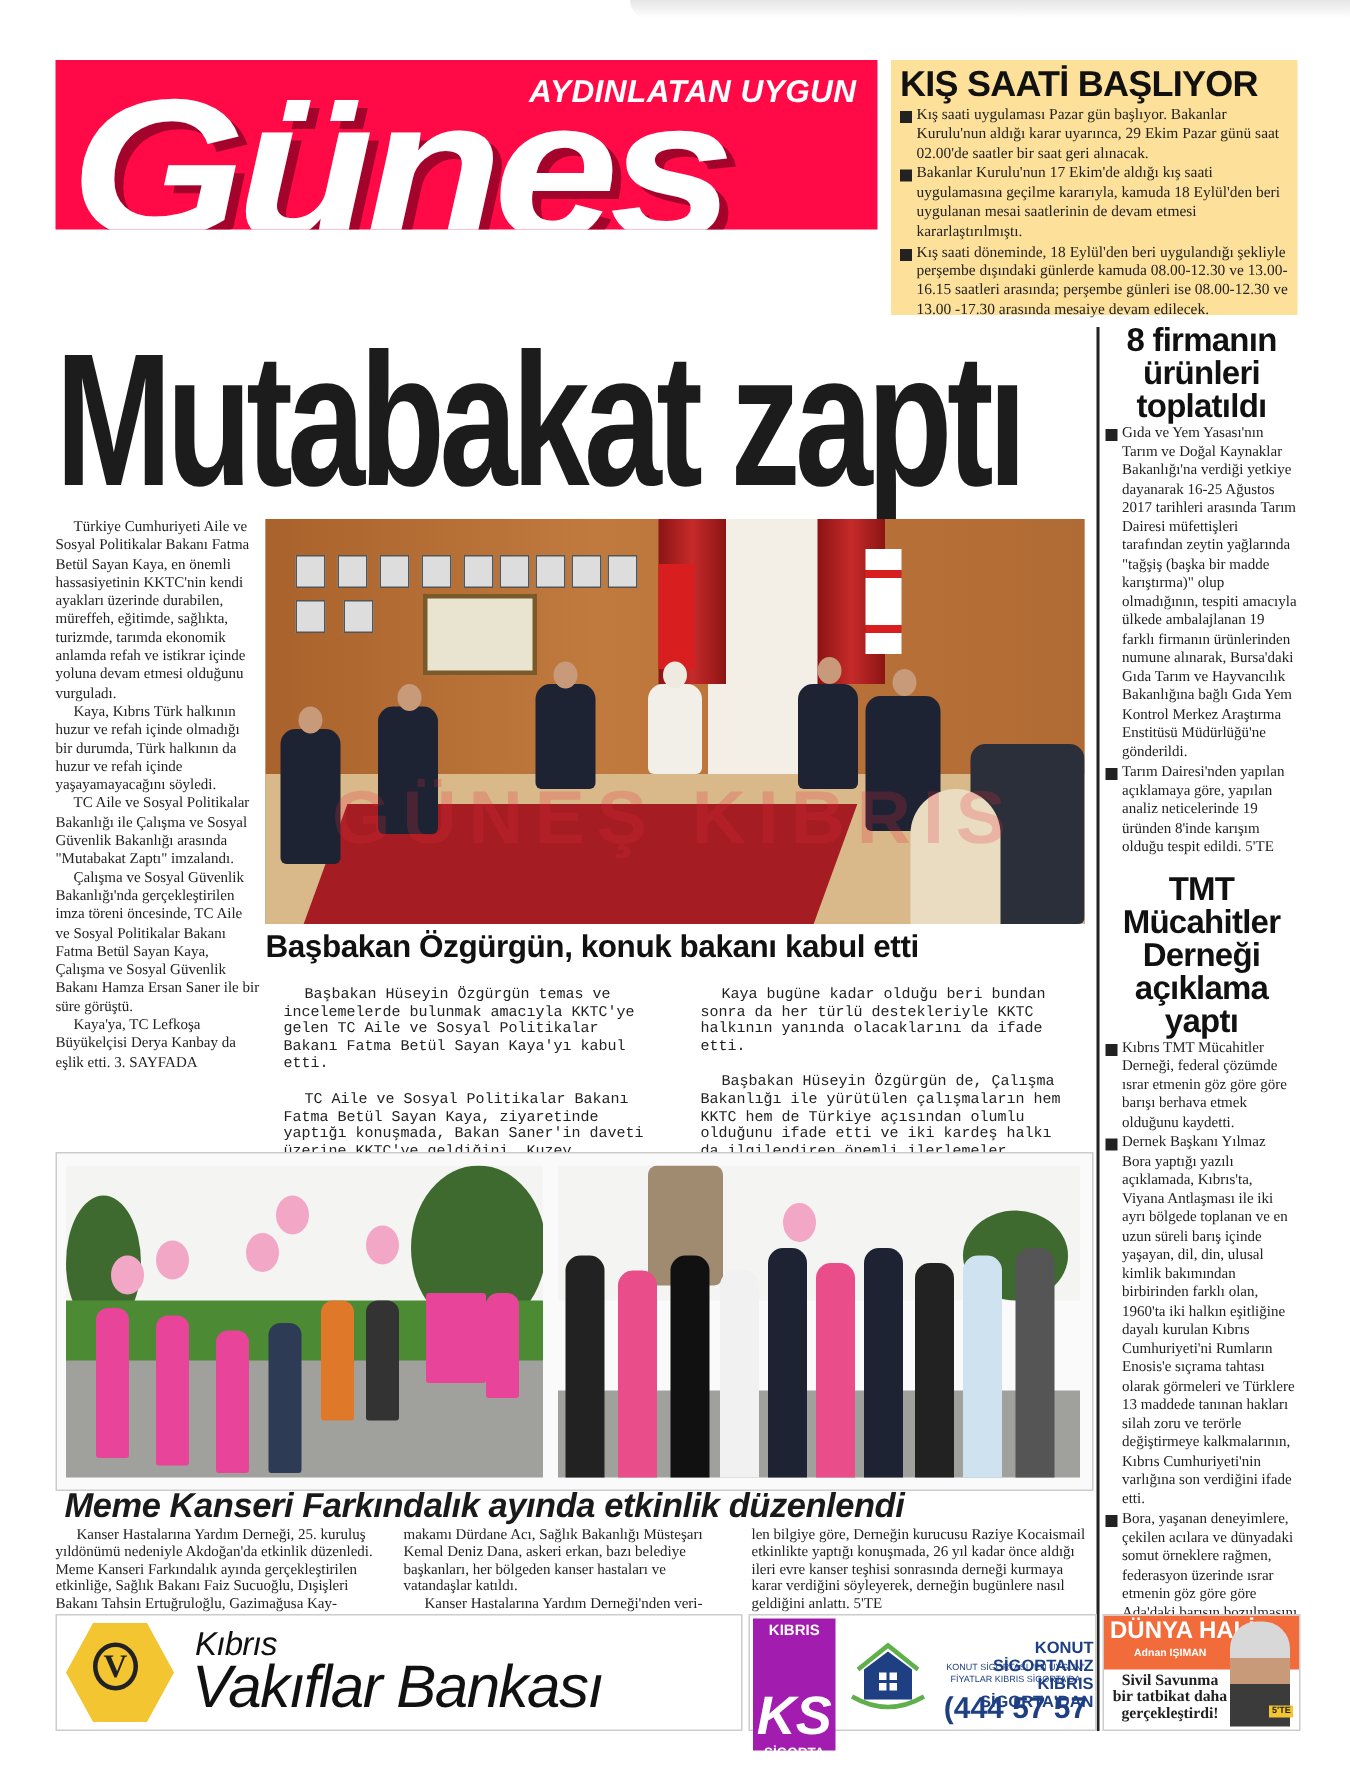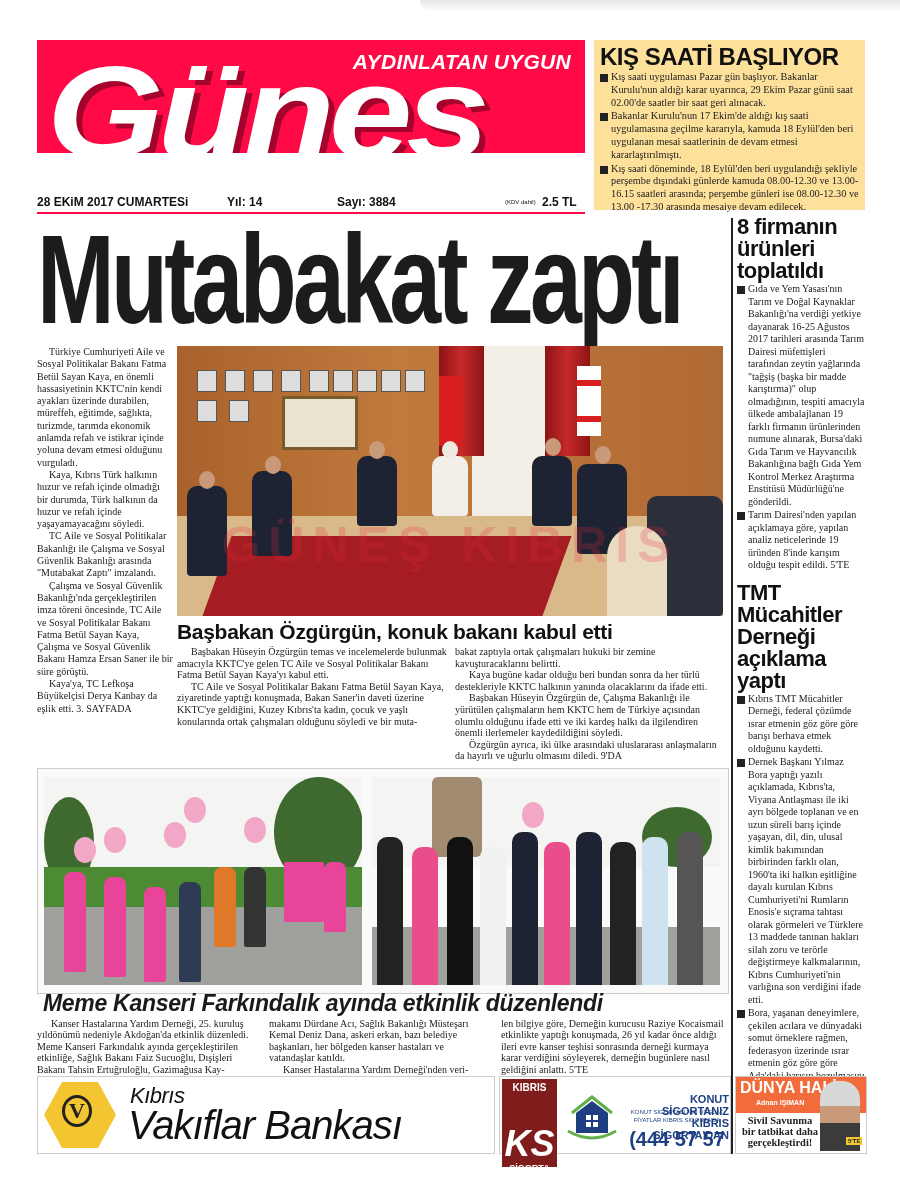--- a/index.html
+++ b/index.html
@@ -16,41 +16,41 @@
   
   .kis{position:absolute;left:557px;top:0;width:271px;height:170px;background:#fde19a;padding:4px 6px;box-sizing:border-box;}
   .kis h2{margin:0;font:bold 24px/26px "Liberation Sans",sans-serif;color:#111;letter-spacing:-0.5px;}
   .bul{position:relative;padding-left:11px;font:10.3px/12.8px "Liberation Serif",serif;color:#222;margin-top:1px;}
   .bul:before{content:"";position:absolute;left:0;top:3px;width:8px;height:8px;background:#222;}
   
   .headline{position:absolute;left:0;top:176px;width:690px;height:128px;font:bold 126px/128px "Liberation Sans",sans-serif;color:#1c1c1c;letter-spacing:-5px;transform:scaleX(0.74);transform-origin:left top;white-space:nowrap;}
   .vrule{position:absolute;left:694px;top:178px;width:2px;height:936px;background:#222;}
   
   .rcol{position:absolute;left:700px;top:176px;width:128px;}
-  .rcol h3{margin:0;font:bold 22px/22px "Liberation Sans",sans-serif;color:#111;letter-spacing:-0.5px;}
+  .rcol h3{margin:0;font:bold 22px/22px "Liberation Sans",sans-serif;color:#111;letter-spacing:-0.5px;text-align:center;}
   .rcol .bul{font-size:10px;line-height:12.5px;}
   
   .lead{position:absolute;left:0;top:306px;width:136px;font:10px/12.3px "Liberation Serif",serif;text-align:left;}
   .lead p{margin:0;text-indent:12px;}
   
   .photo1{position:absolute;left:140px;top:306px;width:546px;height:270px;overflow:hidden;background:#9a5a2a;}
   .p-wall{position:absolute;left:0;top:0;width:546px;height:170px;background:linear-gradient(90deg,#a9622b,#c07a3e 40%,#b06a33);}
   .p-curtain{position:absolute;top:0;height:110px;background:linear-gradient(90deg,#8c1414,#c62a2a,#8c1414);}
   .p-center{position:absolute;left:295px;top:0;width:90px;height:170px;background:#f3efe7;}
   .p-floor{position:absolute;left:0;top:170px;width:546px;height:100px;background:#d9b88a;}
   .p-rug{position:absolute;left:40px;top:190px;width:340px;height:80px;background:#a51d22;transform:skewX(-20deg);}
   .p-map{position:absolute;left:105px;top:50px;width:70px;height:48px;background:#e9e4cf;border:3px solid #7a5a2a;}
   .p-pic{position:absolute;width:18px;height:20px;background:#ddd;border:1px solid #555;}
   .p-person{position:absolute;background:#1d2333;border-radius:10px 10px 4px 4px;}
   .p-head{position:absolute;width:16px;height:18px;border-radius:50%;background:#c89a7a;}
   .p-flag{position:absolute;width:24px;height:70px;}
   .watermark{position:absolute;left:0;top:170px;width:546px;text-align:center;font:bold 50px "Liberation Sans",sans-serif;color:rgba(230,40,60,.22);letter-spacing:8px;}
   .sub1{position:absolute;left:140px;top:580px;width:550px;font:bold 21px/24px "Liberation Sans",sans-serif;color:#111;letter-spacing:-0.3px;}
   .body2{position:absolute;top:606px;font:10px/11.6px "Liberation Serif",serif;}
-  .body2 p{margin:0;text-indent:14px;}
+  .body2 p{margin:12px;text-indent:14px;font-family:Liberation Mono, monospace;}
   
   .evbox{position:absolute;left:0;top:728px;width:690px;height:224px;background:#fafafa;border:1px solid #ccc;}
   .ev{position:absolute;top:8px;height:208px;overflow:hidden;}
   .sky{position:absolute;left:0;top:0;width:100%;height:90px;background:#f4f4f2;}
   .trees{position:absolute;background:#3f6a2f;border-radius:50%;}
   .road{position:absolute;left:0;top:130px;width:100%;height:80px;background:#a0a09c;}
   .grass{position:absolute;left:0;top:90px;width:100%;height:45px;background:#4c8a34;}
   .bal{position:absolute;width:22px;height:26px;border-radius:50%;background:#f2a7c6;}
   .walker{position:absolute;width:22px;background:#e8459a;border-radius:8px 8px 2px 2px;}
   .crowd{position:absolute;width:26px;border-radius:10px 10px 2px 2px;}
@@ -58,21 +58,21 @@
   .body3{position:absolute;top:978px;font:10px/11.4px "Liberation Serif",serif;}
   .body3 p{margin:0;text-indent:14px;}
   
   .ads{position:absolute;left:0;top:1036px;width:828px;height:78px;}
   .ad1{position:absolute;left:0;top:0;width:456px;height:76px;border:1px solid #ccc;background:#fff;}
   .hex{position:absolute;left:6px;top:5px;width:72px;height:66px;background:#f3c531;clip-path:polygon(25% 0,75% 0,100% 50%,75% 100%,25% 100%,0 50%);}
   .hexv{position:absolute;left:24px;top:18px;width:24px;height:26px;border:3px solid #222;border-radius:50%;font:bold 22px/26px "Liberation Serif",serif;text-align:center;color:#222;}
   .ad1 .kib{position:absolute;left:92px;top:6px;font:italic 22px "Liberation Sans",sans-serif;color:#111;letter-spacing:-0.5px;}
   .ad1 .vak{position:absolute;left:90px;top:26px;font:italic 40px/44px "Liberation Sans",sans-serif;color:#111;letter-spacing:-1px;}
   .ad2{position:absolute;left:462px;top:0;width:230px;height:76px;border:1px solid #ccc;background:#fff;}
-  .ks{position:absolute;left:2px;top:2px;width:55px;height:88px;background:#7f1d1d;color:#fff;text-align:center;}
+  .ks{position:absolute;left:2px;top:2px;width:55px;height:88px;background:#a21caf;color:#fff;text-align:center;}
   .ks .t1{font:bold 10px "Liberation Sans",sans-serif;margin-top:3px;}
   .ks .t2{font:bold italic 36px/38px "Liberation Sans",sans-serif;margin-top:32px;}
   .ks .t3{font:bold 9px "Liberation Sans",sans-serif;}
   .house{position:absolute;left:64px;top:14px;width:56px;height:50px;}
   .ad2 .k1{position:absolute;left:125px;top:16px;width:104px;font:bold 11px/12px "Liberation Sans",sans-serif;color:#1e3f82;text-align:right;}
   .ad2 .k2{position:absolute;left:125px;top:31px;width:104px;font:6px/8px "Liberation Sans",sans-serif;color:#1e3f82;text-align:center;}
   .ad2 .k3{position:absolute;left:125px;top:50px;width:104px;font:bold 20px/24px "Liberation Sans",sans-serif;color:#1e3f82;text-align:center;}
   .ad3{position:absolute;left:698px;top:0;width:130px;height:76px;border:1px solid #ccc;background:#fff;overflow:hidden;}
   .ad3 .top{position:absolute;left:0;top:0;width:130px;height:36px;background:#f26b3a;}
   .ad3 .dh{position:absolute;left:4px;top:2px;color:#fff;font:bold 16px "Liberation Sans",sans-serif;}
@@ -84,27 +84,20 @@
 </head>
 <body>
 
 <div class="topshadow"></div>
 
 <div class="page">
 
   <div class="mast">
     <div class="logo">Güneş</div>
     <div class="tagline">AYDINLATAN UYGUN</div>
-  </div>
-  <div class="dateline">
-    <span style="left:0">28 EKiM 2017 CUMARTESi</span>
-    <span style="left:190px">Yıl: 14</span>
-    <span style="left:300px">Sayı: 3884</span>
-    <span style="left:468px" class="kdv">(KDV dahil)</span>
-    <span style="left:505px">2.5 TL</span>
   </div>
 
   <div class="kis">
     <h2>KIŞ SAATİ BAŞLIYOR</h2>
     <div class="bul">Kış saati uygulaması Pazar gün başlıyor. Bakanlar Kurulu'nun aldığı karar uyarınca, 29 Ekim Pazar günü saat 02.00'de saatler bir saat geri alınacak.</div>
     <div class="bul">Bakanlar Kurulu'nun 17 Ekim'de aldığı kış saati uygulamasına geçilme kararıyla, kamuda 18 Eylül'den beri uygulanan mesai saatlerinin de devam etmesi kararlaştırılmıştı.</div>
     <div class="bul">Kış saati döneminde, 18 Eylül'den beri uygulandığı şekliyle perşembe dışındaki günlerde kamuda 08.00-12.30 ve 13.00-16.15 saatleri arasında; perşembe günleri ise 08.00-12.30 ve 13.00 -17.30 arasında mesaiye devam edilecek.</div>
   </div>
 
   <div class="headline">Mutabakat zaptı</div>
@@ -155,21 +148,20 @@
     <div class="p-person" style="left:430px;top:180px;width:60px;height:90px;background:#e9dcc0;border-radius:30px 30px 0 0;"></div>
     <div class="watermark">GÜNEŞ KIBRIS</div>
   </div>
 
   <div class="sub1">Başbakan Özgürgün, konuk bakanı kabul etti</div>
   <div class="body2" style="left:140px;width:270px;">
     <p>Başbakan Hüseyin Özgürgün temas ve incelemelerde bulunmak amacıyla KKTC'ye gelen TC Aile ve Sosyal Politikalar Bakanı Fatma Betül Sayan Kaya'yı kabul etti.</p>
     <p>TC Aile ve Sosyal Politikalar Bakanı Fatma Betül Sayan Kaya, ziyaretinde yaptığı konuşmada, Bakan Saner'in daveti üzerine KKTC'ye geldiğini, Kuzey Kıbrıs'ta kadın, çocuk ve yaşlı konularında ortak çalışmaları olduğunu söyledi ve bir muta-</p>
   </div>
   <div class="body2" style="left:418px;width:272px;">
-    <p style="text-indent:0">bakat zaptıyla ortak çalışmaları hukuki bir zemine kavuşturacaklarını belirtti.</p>
     <p>Kaya bugüne kadar olduğu beri bundan sonra da her türlü destekleriyle KKTC halkının yanında olacaklarını da ifade etti.</p>
     <p>Başbakan Hüseyin Özgürgün de, Çalışma Bakanlığı ile yürütülen çalışmaların hem KKTC hem de Türkiye açısından olumlu olduğunu ifade etti ve iki kardeş halkı da ilgilendiren önemli ilerlemeler kaydedildiğini söyledi.</p>
     <p>Özgürgün ayrıca, iki ülke arasındaki uluslararası anlaşmaların da hayırlı ve uğurlu olmasını diledi. 9'DA</p>
   </div>
 
   <div class="evbox">
     <div class="ev" style="left:6px;width:318px;">
       <div class="sky"></div>
       <div class="trees" style="left:0;top:20px;width:50px;height:90px;"></div>
       <div class="trees" style="left:230px;top:0;width:90px;height:110px;"></div>

